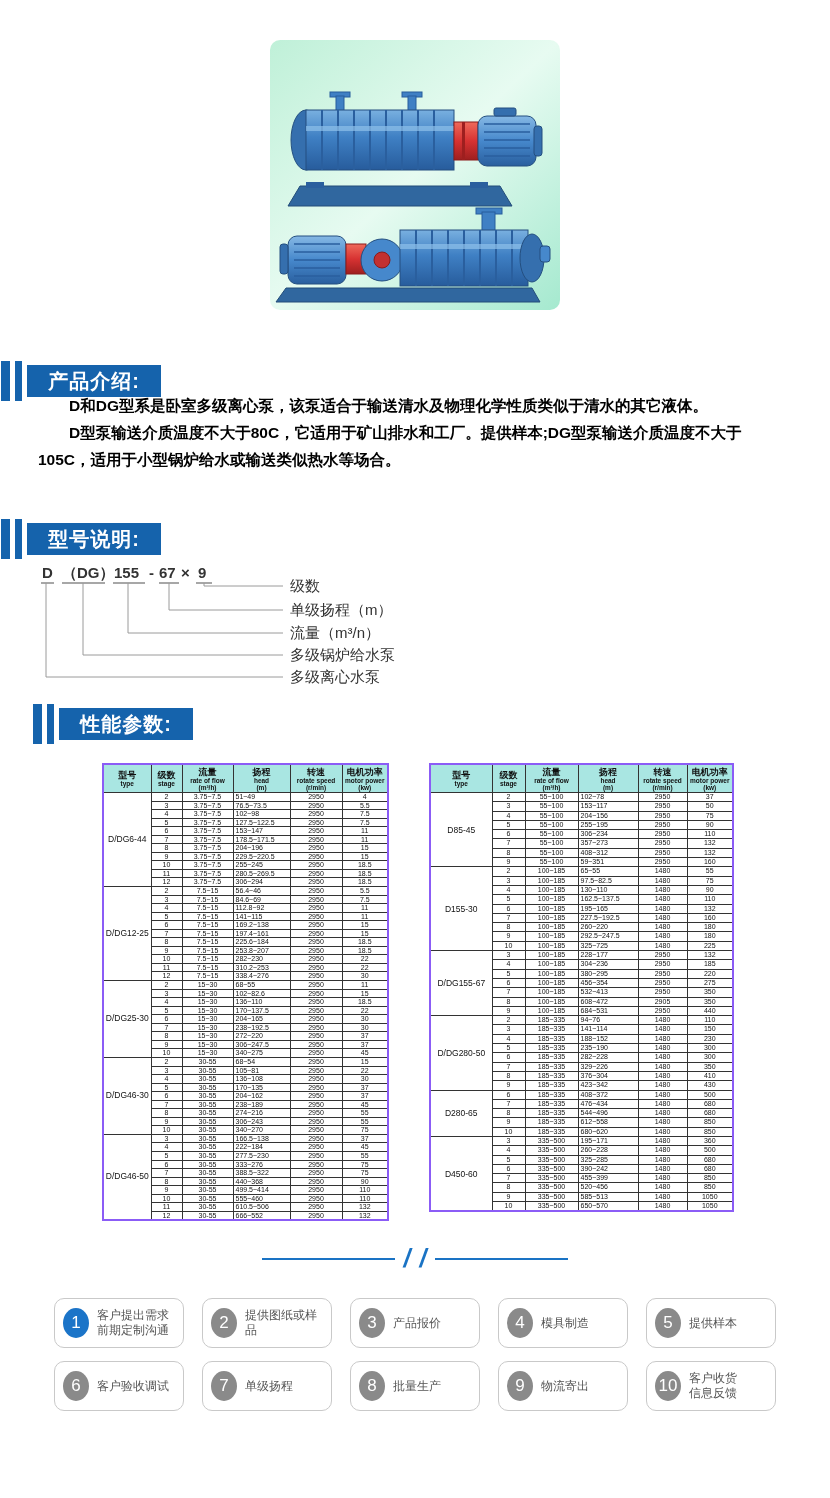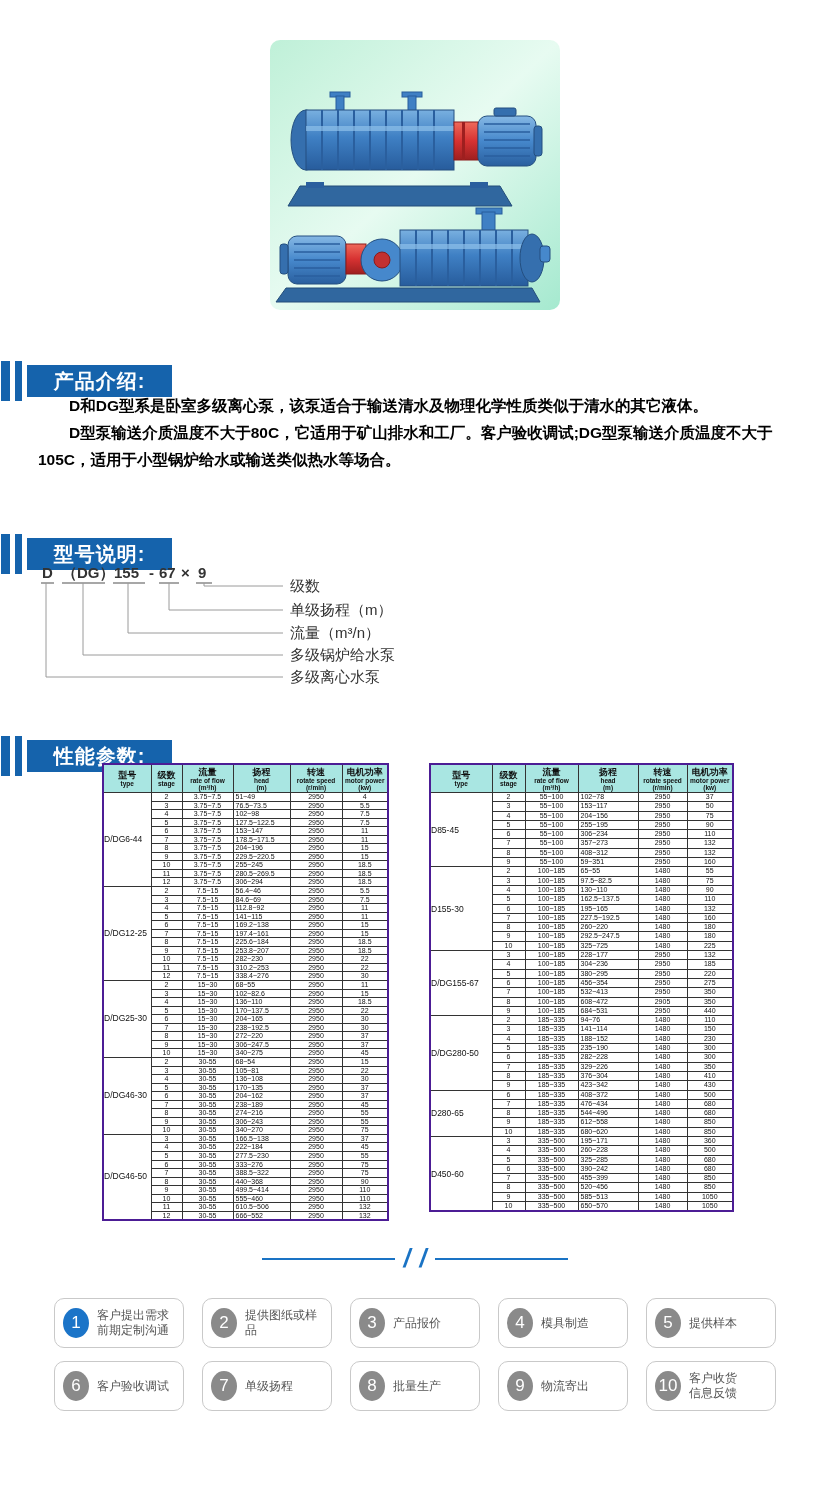--- a/index.html
+++ b/index.html
@@ -6,43 +6,43 @@
   body{
     width:830px;height:1498px;background:#ffffff;position:relative;overflow:hidden;
     font-family:"Liberation Sans","DejaVu Sans",sans-serif;
   }
   
   .hero{position:absolute;left:270px;top:40px;width:290px;height:270px;}
   
   .sec-header{position:absolute;left:0;width:300px;height:40px;}
   .sh-bar1{position:absolute;left:1px;top:0;width:9px;height:40px;background:#1563ac;}
   .sh-bar2{position:absolute;left:15px;top:0;width:7px;height:40px;background:#1563ac;}
-  .sh-block{position:absolute;left:27px;top:4px;width:145px;height:32px;background:#1563ac;
+  .sh-block{position:absolute;left:27px;top:4px;width:134px;height:32px;background:#1563ac;
     color:#fff;font-size:20px;font-weight:bold;text-align:center;line-height:32px;letter-spacing:1px;}
   
   .intro-text{position:absolute;left:38px;top:392px;width:756px;color:#000;}
   .intro-text p{margin:0;font-size:15.5px;line-height:27px;text-indent:2em;font-weight:600;}
   
   .model-diagram{position:absolute;left:35px;top:556px;}
   .md-code{font-size:15px;font-weight:bold;fill:#333;}
   .md-label{font-size:15px;fill:#333;}
   .md-line{stroke:#9a9a9a;stroke-width:1;fill:none;}
   .md-ul{stroke:#8a8a8a;stroke-width:1.4;}
   
   .tables-row{position:absolute;left:102px;top:763px;display:flex;gap:40px;align-items:flex-start;}
-  .ptable{border-collapse:collapse;table-layout:fixed;background:#fff;border:2px solid #4c1d95;}
+  .ptable{border-collapse:collapse;table-layout:fixed;background:#fff;border:2px solid #8b5cf6;}
   .ptable th{border:1px solid #333;background:#a9e6e2;padding:1.5px 0;color:#111;}
   .ptable .hcn{font-size:9px;font-weight:bold;line-height:10px;}
   .ptable .hen{font-size:6.5px;font-weight:bold;line-height:7px;}
   .ptable td{border:1px solid #333;font-size:7px;padding:0;text-align:center;color:#111;
     white-space:nowrap;overflow:hidden;}
   .t-left td{line-height:7.55px;}
   .t-right td{line-height:8.3px;}
   .ptable td.c-head{text-align:left;padding-left:2px;}
-  .ptable td.type-cell{font-size:8.5px;text-align:left;}
+  .ptable td.type-cell{font-size:8.5px;text-align:center;}
   .ptable tr.group-start td{border-top:1.6px solid #222;}
   
   .process-title{position:absolute;top:1246px;left:0;width:830px;display:flex;align-items:center;
     justify-content:center;gap:9px;color:#1a73c4;}
   .pt-line{width:133px;height:2px;background:#1a73c4;}
   .pt-slash{font-size:25px;font-style:italic;font-weight:bold;line-height:25px;}
   .pt-text{font-size:25px;font-weight:bold;letter-spacing:2px;line-height:30px;}
   .steps-grid{position:absolute;left:54px;top:1298px;width:722px;display:grid;
     grid-template-columns:repeat(5,130px);gap:13px 18px;}
   .step-card{border:1px solid #c9c9c9;border-radius:10px;background:#fff;height:50px;
@@ -122,24 +122,24 @@
 </div>
 
 <div class="sec-header" style="top:361px;">
   <div class="sh-bar1"></div>
   <div class="sh-bar2"></div>
   <div class="sh-block">产品介绍:</div>
 </div>
 
 <div class="intro-text">
   <p>D和DG型系是卧室多级离心泵，该泵适合于输送清水及物理化学性质类似于清水的其它液体。</p>
-  <p>D型泵输送介质温度不大于80C，它适用于矿山排水和工厂。客户验收调试;DG型泵输送介质温度不大于105C，适用于小型锅炉给水或输送类似热水等场合。</p>
+  <p>D型泵输送介质温度不大于80C，它适用于矿山排水和工厂。提供样本;DG型泵输送介质温度不大于105C，适用于小型锅炉给水或输送类似热水等场合。</p>
 </div>
 
-<div class="sec-header" style="top:534px;">
+<div class="sec-header" style="top:519px;">
   <div class="sh-bar1"></div>
   <div class="sh-bar2"></div>
   <div class="sh-block">型号说明:</div>
 </div>
 
 <div class="model-diagram">
   <svg viewBox="0 0 760 150" width="760" height="150">
     <text class="md-code" x="7" y="22">D</text>
     <text class="md-code" x="27" y="22">（DG）</text>
     <text class="md-code" x="79" y="22">155</text>
@@ -154,21 +154,21 @@
     <path class="md-line" d="M48 27 V99 H248"></path>
     <path class="md-line" d="M11 27 V121 H248"></path>
     <text class="md-label" x="255" y="35">级数</text>
     <text class="md-label" x="255" y="59">单级扬程（m）</text>
     <text class="md-label" x="255" y="82">流量（m³/n）</text>
     <text class="md-label" x="255" y="104">多级锅炉给水泵</text>
     <text class="md-label" x="255" y="126">多级离心水泵</text>
   </svg>
 </div>
 
-<div class="sec-header" style="top:736px;">
+<div class="sec-header" style="top:704px;margin-left:32px;">
   <div class="sh-bar1"></div>
   <div class="sh-bar2"></div>
   <div class="sh-block">性能参数:</div>
 </div>
 
 <div class="tables-row">
   <table class="ptable t-left">
     <colgroup>
       <col style="width:48px">
         <col style="width:31px">

